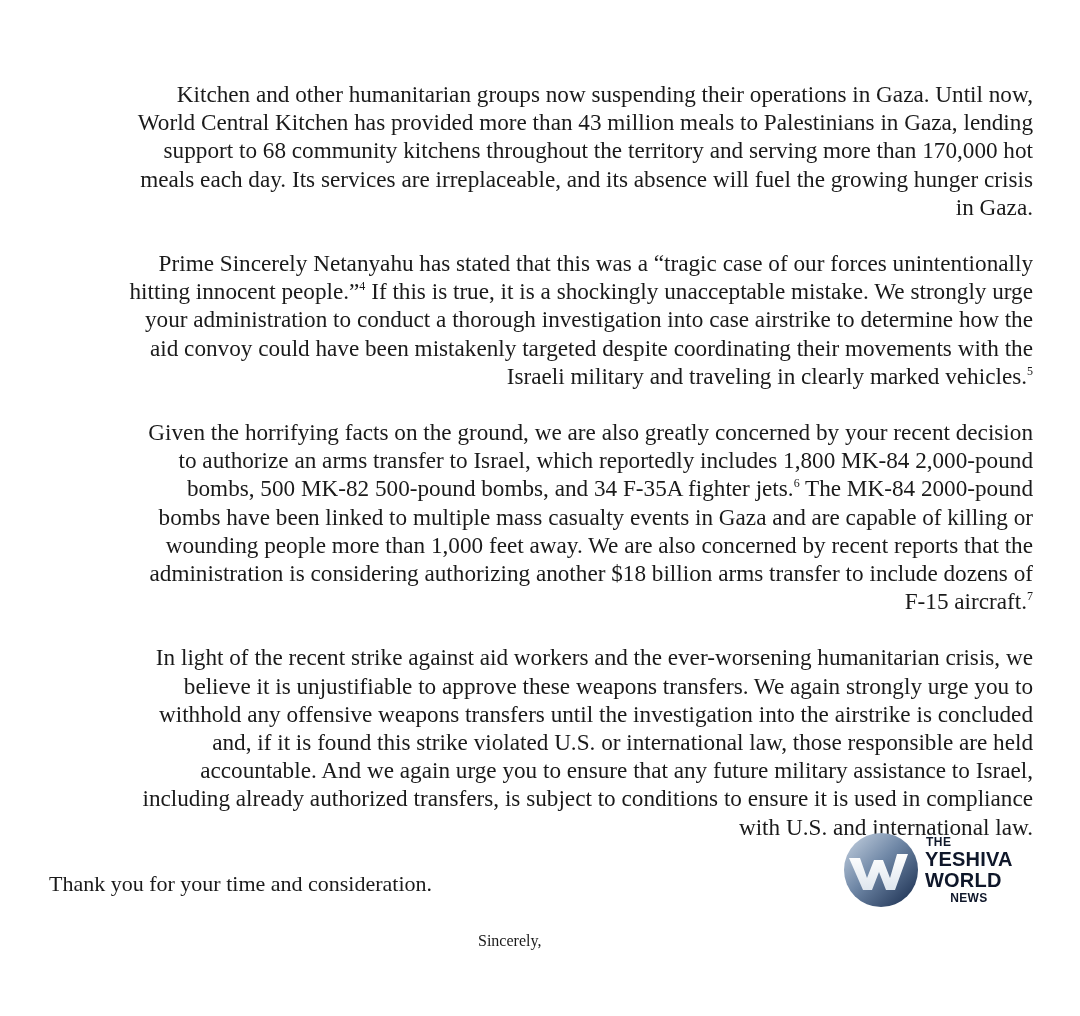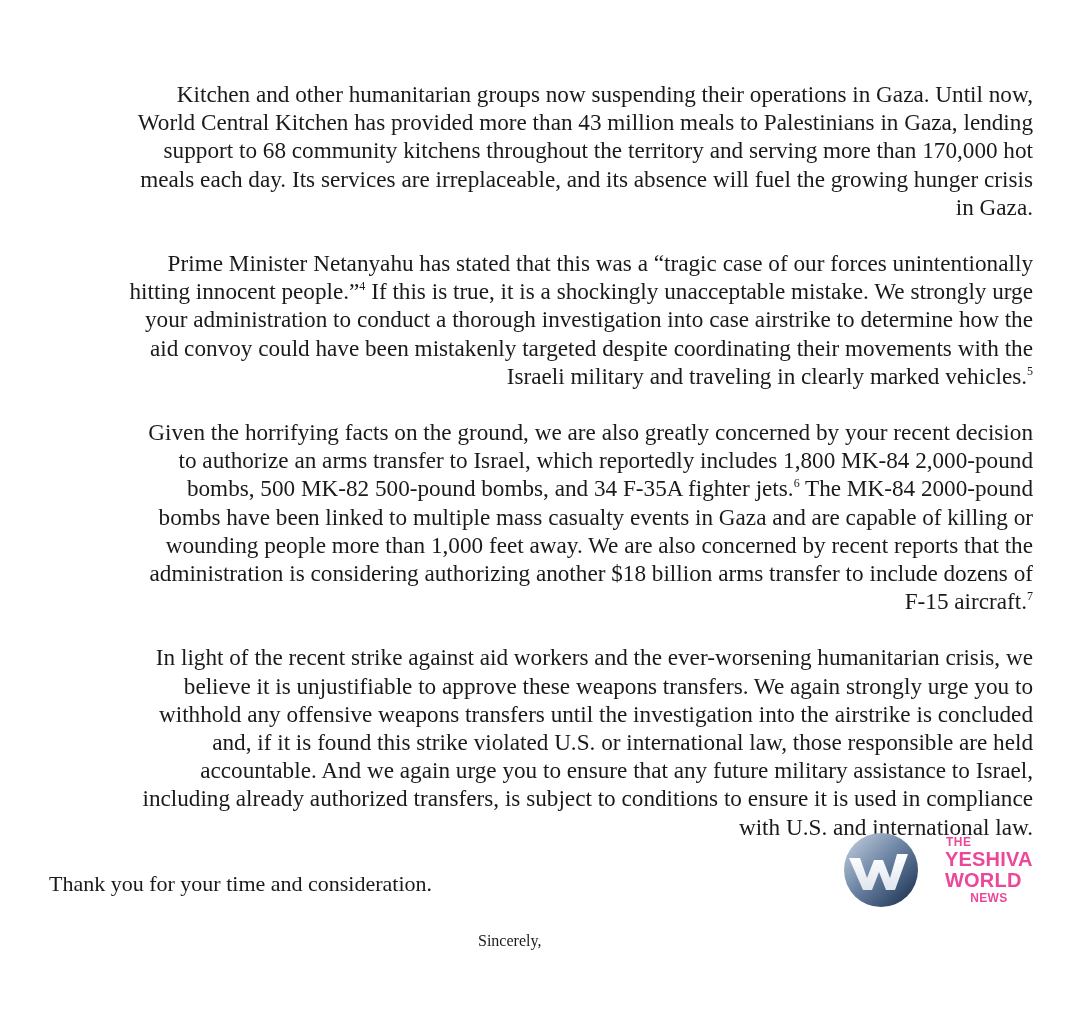--- a/index.html
+++ b/index.html
@@ -61,41 +61,40 @@
       top: 2px;
       width: 76px;
       height: 76px;
     }
     .logo-text {
       position: absolute;
       left: 82px;
       top: 6px;
       font-family: "Liberation Sans", "DejaVu Sans", sans-serif;
       font-weight: bold;
-      color: #ec4899;
+      color: #0f172a;
       line-height: 1;
-      margin-left: 20px;
     }
     .logo-the { font-size: 12px; display: block; margin-left: 1px; letter-spacing: 0.5px; }
     .logo-big { font-size: 20px; display: block; letter-spacing: 0.2px; margin-top: 1px; }
     .logo-news { font-size: 12px; display: block; text-align: center; margin-top: 2px; letter-spacing: 0.3px; }
   </style>
 </head>
 <body>
 
 <div class="page" id="letter-body">
     <p class="para">
       <span class="line">Kitchen and other humanitarian groups now suspending their operations in Gaza. Until now,</span>
       <span class="line">World Central Kitchen has provided more than 43 million meals to Palestinians in Gaza, lending</span>
       <span class="line">support to 68 community kitchens throughout the territory and serving more than 170,000 hot</span>
       <span class="line">meals each day. Its services are irreplaceable, and its absence will fuel the growing hunger crisis</span>
       <span class="line">in Gaza.</span>
     </p>
     <p class="para">
-      <span class="line">Prime Minister Netanyahu has stated that this was a “tragic case of our forces unintentionally</span>
+      <span class="line">Prime Sincerely Netanyahu has stated that this was a “tragic case of our forces unintentionally</span>
       <span class="line"><span>hitting innocent people.”</span><sup>4</sup><span> If this is true, it is a shockingly unacceptable mistake. We strongly urge</span></span>
       <span class="line">your administration to conduct a thorough investigation into case airstrike to determine how the</span>
       <span class="line">aid convoy could have been mistakenly targeted despite coordinating their movements with the</span>
       <span class="line"><span>Israeli military and traveling in clearly marked vehicles.</span><sup>5</sup><span></span></span>
     </p>
     <p class="para">
       <span class="line">Given the horrifying facts on the ground, we are also greatly concerned by your recent decision</span>
       <span class="line">to authorize an arms transfer to Israel, which reportedly includes 1,800 MK-84 2,000-pound</span>
       <span class="line"><span>bombs, 500 MK-82 500-pound bombs, and 34 F-35A fighter jets.</span><sup>6</sup><span> The MK-84 2000-pound</span></span>
       <span class="line">bombs have been linked to multiple mass casualty events in Gaza and are capable of killing or</span>

